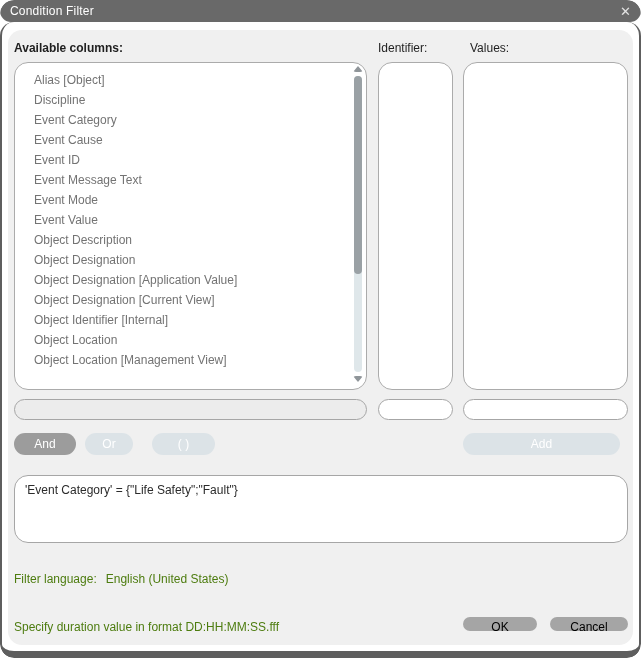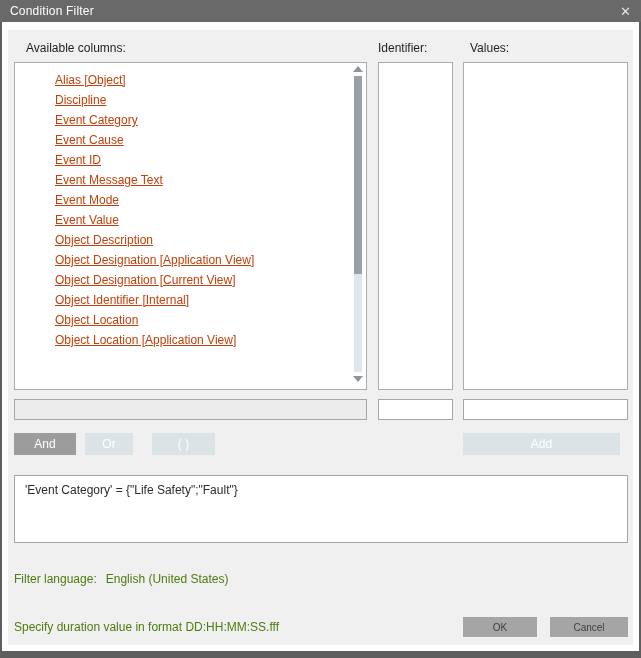--- a/index.html
+++ b/index.html
@@ -1,15 +1,15 @@
 <!DOCTYPE html>
 <html><head>
 <meta charset="utf-8">
 <style>
-  * { margin: 0; padding: 0; box-sizing: border-box; }
+  * { margin: 0; padding: 0; box-sizing: border-box; border-radius: 14px; }
   html, body { width: 641px; height: 658px; background: #ffffff; }
   body { font-family: "Liberation Sans", sans-serif; font-size: 12px; color: #2b2b2b; }
 
   .window { position: relative; width: 641px; height: 658px; overflow: hidden; }
 
   
   .titlebar {
     position: absolute; top: 0; left: 0; width: 641px; height: 22px;
     background: #696969; color: #ffffff; display: flex; align-items: center;
   }
@@ -35,22 +35,22 @@
   .label { position: absolute; height: 15px; line-height: 15px; color: #1f1f1f; white-space: nowrap; }
 
   .listbox {
     position: absolute; background: #ffffff; border: 1px solid #ababab;
   }
   #columns-list { left: 6px; top: 32px; width: 353px; height: 328px; padding-top: 7px; overflow: hidden; }
   #operators-list { left: 370px; top: 32px; width: 75px; height: 328px; }
   #values-list { left: 455px; top: 32px; width: 165px; height: 328px; }
 
   .list-item {
-    height: 20px; line-height: 20px; padding-left: 40px; color: #c2410c;
-    white-space: nowrap; overflow: hidden; text-decoration: underline;
+    height: 20px; line-height: 20px; padding-left: 19px; color: #737373;
+    white-space: nowrap; overflow: hidden;
   }
 
   
   .scrollbar {
     position: absolute; top: 3px; right: 3px; width: 10px; height: 316px;
     display: flex; flex-direction: column; align-items: center;
   }
   .sb-arrow { width: 0; height: 0; flex: 0 0 auto; }
   .sb-arrow.up { border-left: 5px solid transparent; border-right: 5px solid transparent; border-bottom: 6px solid #8f9599; margin-bottom: 4px; }
   .sb-arrow.down { border-left: 5px solid transparent; border-right: 5px solid transparent; border-top: 6px solid #8f9599; margin-top: 4px; }
@@ -85,60 +85,61 @@
     padding: 7px 10px; overflow: hidden;
   }
 
   .info-row { position: absolute; left: 6px; white-space: nowrap; color: #4d7c0f; }
   #filter-language-row { top: 542px; }
   #date-time-row { top: 566px; }
   #duration-hint { top: 590px; }
   .info-row .value { margin-left: 9px; }
 
   .dlg-btn {
-    position: absolute; top: 587px; height: 20px; background: #a5a5a5; border: none;
-    color: #404040; font-family: "Liberation Sans", sans-serif; font-size: 10px;
+    position: absolute; top: 587px; height: 14px; background: #a5a5a5; border: none;
+    color: #000000; font-family: "Liberation Sans", sans-serif; font-size: 12px;
     line-height: 21px; text-align: center; cursor: default;
   }
   #ok-button { left: 455px; width: 74px; }
   #cancel-button { left: 542px; width: 78px; }
 </style>
 </head>
 <body>
 
 <div class="window">
 
   <div class="titlebar">
     <span class="title">Condition Filter</span>
     <span class="close">✕</span>
   </div>
 
   <div class="frame">
     <div class="content">
 
-      <div class="label" style="left:18px; top:11px;">Available columns:</div>
+      <div class="label" style="left:6px; top:11px;font-weight:bold;">Available columns:</div>
       <div class="label" style="left:370px; top:11px;">Identifier:</div>
       <div class="label" style="left:462px; top:11px;">Values:</div>
 
       <div class="listbox" id="columns-list">
         <div>
             <div class="list-item">Alias [Object]</div>
             <div class="list-item">Discipline</div>
             <div class="list-item">Event Category</div>
             <div class="list-item">Event Cause</div>
             <div class="list-item">Event ID</div>
             <div class="list-item">Event Message Text</div>
             <div class="list-item">Event Mode</div>
             <div class="list-item">Event Value</div>
             <div class="list-item">Object Description</div>
-            <div class="list-item">Object Designation [Application View]</div>
+            <div class="list-item">Object Designation</div>
+            <div class="list-item">Object Designation [Application Value]</div>
             <div class="list-item">Object Designation [Current View]</div>
             <div class="list-item">Object Identifier [Internal]</div>
             <div class="list-item">Object Location</div>
-            <div class="list-item">Object Location [Application View]</div>
+            <div class="list-item">Object Location [Management View]</div>
           </div>
         <div class="scrollbar">
           <div class="sb-arrow up"></div>
           <div class="sb-track">
             <div class="sb-thumb"></div>
           </div>
           <div class="sb-arrow down"></div>
         </div>
       </div>
 

